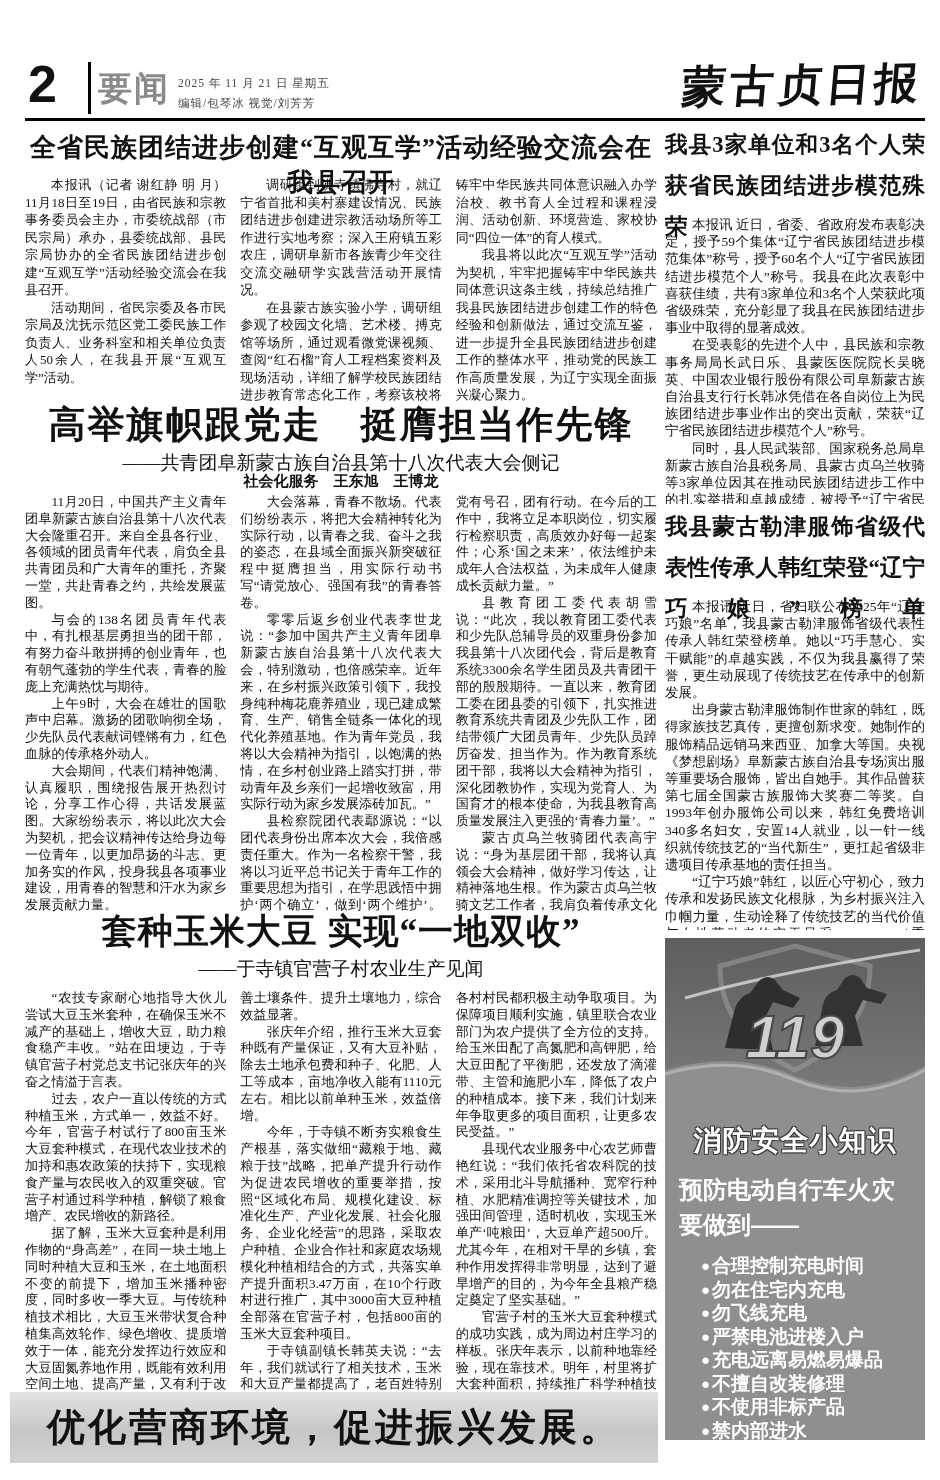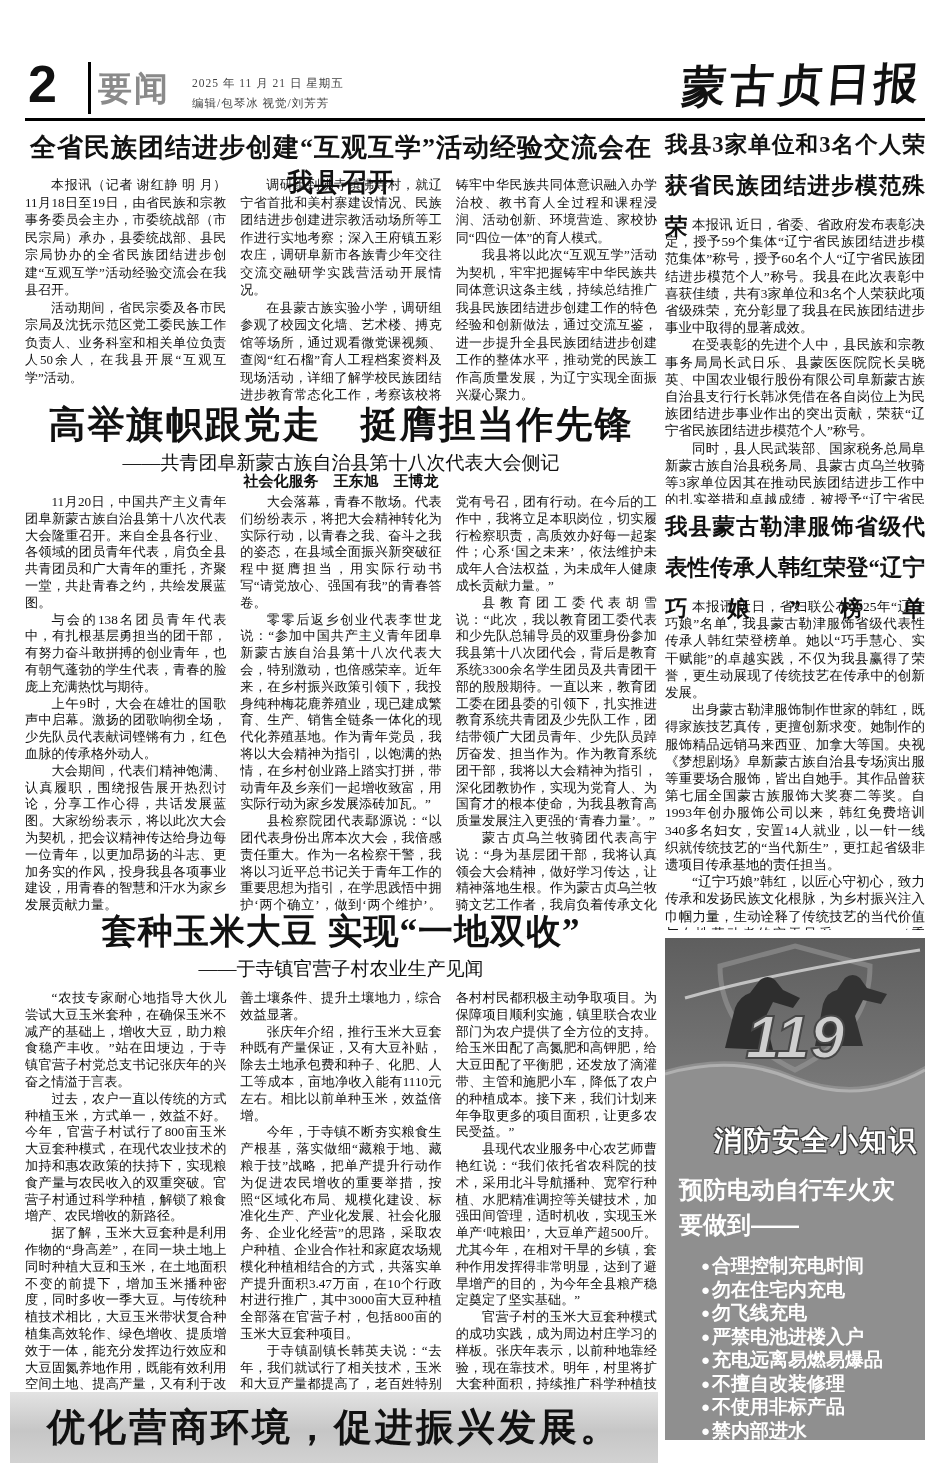--- a/index.html
+++ b/index.html
@@ -4,21 +4,21 @@
 <style>
   html,body{margin:0;padding:0;background:#e9e9e9;}
   .page{position:relative;width:940px;height:1480px;background:#ffffff;margin:0 auto;overflow:hidden;
         font-family:"Liberation Serif","DejaVu Serif",serif;color:#111;}
   
   .hdr-pagenum{position:absolute;left:28px;top:58px;font-size:52px;font-weight:900;line-height:1;
                font-family:"Liberation Sans","DejaVu Sans",sans-serif;}
   .hdr-bar{position:absolute;left:88px;top:62px;width:3px;height:52px;background:#000;}
   .hdr-section{position:absolute;left:98px;top:66px;font-size:34px;font-weight:900;color:#8a8a8a;
                font-family:"Liberation Sans","DejaVu Sans",sans-serif;letter-spacing:2px;}
-  .hdr-dates{position:absolute;left:178px;top:74px;font-size:11.5px;color:#444;line-height:1.7;letter-spacing:1px;margin-left:14px;}
+  .hdr-dates{position:absolute;left:178px;top:74px;font-size:11.5px;color:#444;line-height:1.7;letter-spacing:1px;}
   .masthead{position:absolute;right:18px;top:56px;font-size:44px;font-weight:900;transform:skewX(-6deg) rotate(-1deg);
             letter-spacing:4px;}
   .hdr-rule{position:absolute;left:25px;top:118px;width:900px;height:3px;background:#000;}
   
   .headline{position:absolute;left:25px;width:632px;text-align:center;font-weight:900;}
   .headline.h1{top:130px;font-size:26px;letter-spacing:1px;}
   .headline.h2{top:400px;font-size:37px;letter-spacing:2px;}
   .headline.h3{top:908px;font-size:35px;letter-spacing:1px;text-align:center;}
   .subline{position:absolute;left:25px;width:632px;text-align:center;font-size:19px;}
   .sub2{top:450px;}
@@ -36,21 +36,21 @@
   .rh1{top:124px;}
   .rh2{top:506px;}
   .rbody{position:absolute;left:665px;width:260px;overflow:hidden;text-align:justify;text-justify:inter-ideograph;
          font-size:13.5px;line-height:17.2px;}
   .rb1{top:216px;height:288px;}
   .rb2{top:598px;height:332px;}
   
   .fire-ad{position:absolute;left:665px;top:938px;width:260px;height:502px;background:#8f8f8f;
            font-family:"Liberation Sans","DejaVu Sans",sans-serif;overflow:hidden;}
   .fire-ad svg{display:block;}
-  .fire-title{margin:6px 8px 0;text-align:right;font-size:28px;font-weight:900;color:#fff;letter-spacing:1px;
+  .fire-title{margin:6px 8px 0;text-align:center;font-size:28px;font-weight:900;color:#fff;letter-spacing:1px;
               text-shadow:1px 1px 0 #3a3a3a,-1px -1px 0 #3a3a3a,1px -1px 0 #3a3a3a,-1px 1px 0 #3a3a3a;}
   .fire-sub{margin:12px 14px 0;font-size:24px;font-weight:900;color:#fff;line-height:35px;}
   .fire-tips{list-style:none;margin:12px 0 0;padding:0 0 0 36px;color:#fff;font-size:19px;font-weight:700;line-height:23.5px;}
   .fire-tips li::before{content:"●";margin-right:2px;font-size:15px;vertical-align:1px;}
   
   .banner{position:absolute;left:10px;top:1392px;width:648px;height:71px;
           background:linear-gradient(180deg,#e3e3e3 0%,#c6c6c6 55%,#d2d2d2 100%);
           display:flex;align-items:center;justify-content:center;}
   .banner-text{font-size:38px;font-weight:900;letter-spacing:3px;color:#111;}
 </style>

